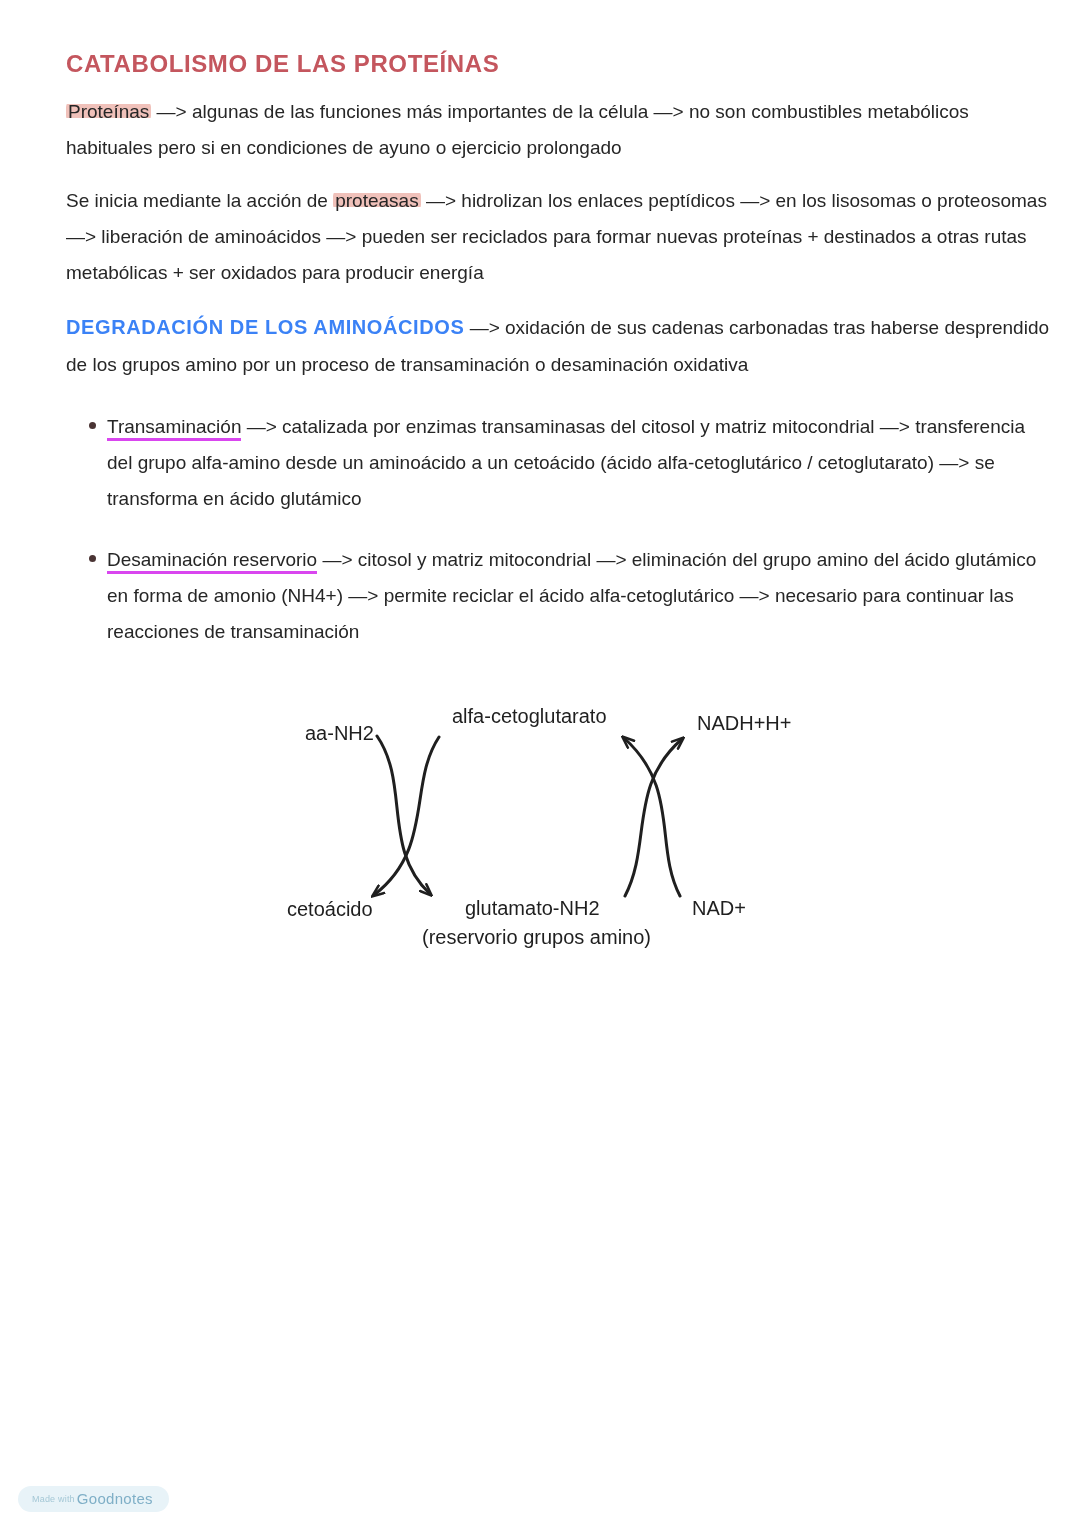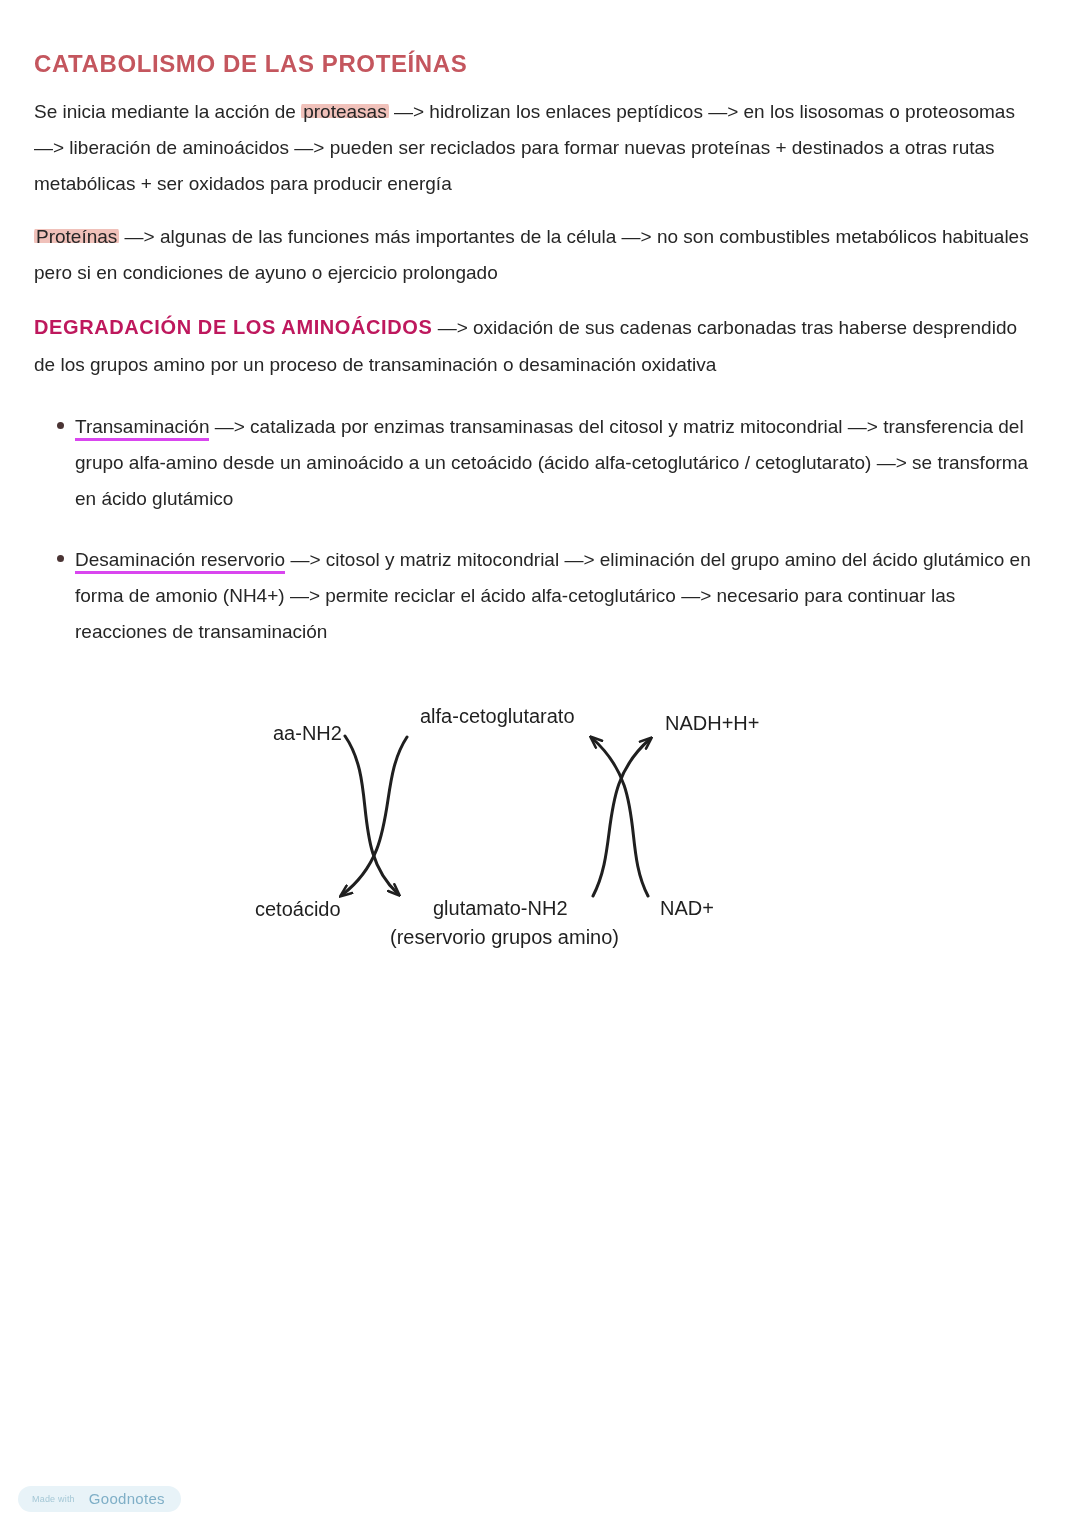--- a/index.html
+++ b/index.html
@@ -1,41 +1,41 @@
 <!DOCTYPE html>
 <html><head>
 <meta charset="utf-8">
 <style>
   html, body { margin:0; padding:0; background:#ffffff; }
   body {
     width:1080px; height:1528px; position:relative; overflow:hidden;
     font-family:"Liberation Sans", sans-serif; color:#262626;
   }
-  .page { padding:50px 28px 0 34px; }
+  .page { padding:50px 28px 0 34px;margin-left:32px; }
 
   h1.title {
     margin:0 0 16px 0;
     font-size:24px; font-weight:700; letter-spacing:0.6px;
     color:#c4565e;
   }
 
   p.body {
     margin:0 0 17px 0;
     font-size:19px; line-height:1.9;
     max-width:1004px;
   }
 
   .hl {
     background:linear-gradient(to bottom, transparent 16%, #f0c1ba 16%, #f0c1ba 82%, transparent 82%);
     border-radius:6px; padding:0 2px;
   }
 
   .section-block { margin-top:38px; margin-left:12px; }
   .red-heading {
-    color:#be185d; font-weight:700; font-size:20px; letter-spacing:0.6px;text-align:right;
+    color:#3b82f6; font-weight:700; font-size:20px; letter-spacing:0.6px;text-align:right;
   }
 
   ul.bullets { list-style:none; margin:26px 0 0 0; padding:0; }
   ul.bullets li {
     position:relative; padding-left:41px; margin-bottom:25px;
     font-size:19px; line-height:1.9; max-width:990px;
   }
   .dot {
     position:absolute; left:23px; top:13px;
     width:7px; height:7px; border-radius:50%; background:#4a3434;
@@ -48,35 +48,35 @@
     font-size:20px; fill:#1f1f1f;
   }
   svg.diagram path.curve {
     fill:none; stroke:#1f1f1f; stroke-width:3; stroke-linecap:round;
   }
 
   .badge {
     position:absolute; left:18px; top:1486px;
     background:#e8f3f8; border-radius:14px;
     padding:4px 16px 5px 14px;
-    display:flex; align-items:center; gap:14px;
+    display:flex; align-items:center; gap:2px;
   }
   .badge .made { font-size:9px;  color:#a5c8d6; letter-spacing:0.2px; }
   .badge .gn   { font-size:15px; color:#7fafc7; letter-spacing:0.3px;text-align:center; }
 </style>
 </head>
 <body>
 
 <div class="page">
 
   <h1 class="title">CATABOLISMO DE LAS PROTEÍNAS</h1>
 
+  <p class="body"><span class="hl">Proteínas</span><span> —&gt; algunas de las funciones más importantes de la célula —&gt; no son combustibles metabólicos habituales pero si en condiciones de ayuno o ejercicio prolongado</span></p>
+
   <p class="body"><span>Se inicia mediante la acción de </span><span class="hl">proteasas</span><span> —&gt; hidrolizan los enlaces peptídicos —&gt; en los lisosomas o proteosomas —&gt; liberación de aminoácidos —&gt; pueden ser reciclados para formar nuevas proteínas + destinados a otras rutas metabólicas + ser oxidados para producir energía</span></p>
-
-  <p class="body"><span class="hl">Proteínas</span><span> —&gt; algunas de las funciones más importantes de la célula —&gt; no son combustibles metabólicos habituales pero si en condiciones de ayuno o ejercicio prolongado</span></p>
 
   <p class="body section-block"><span class="red-heading">DEGRADACIÓN DE LOS AMINOÁCIDOS</span><span> —&gt; oxidación de sus cadenas carbonadas tras haberse desprendido de los grupos amino por un proceso de transaminación o desaminación oxidativa</span></p>
 
   <ul class="bullets">
     <li>
       <span class="dot"></span><span class="term">Transaminación</span><span> —&gt; catalizada por enzimas transaminasas del citosol y matriz mitocondrial —&gt; transferencia del grupo alfa-amino desde un aminoácido a un cetoácido (ácido alfa-cetoglutárico / cetoglutarato) —&gt; se transforma en ácido glutámico</span>
     </li>
     <li>
       <span class="dot"></span><span class="term">Desaminación reservorio</span><span> —&gt; citosol y matriz mitocondrial —&gt; eliminación del grupo amino del ácido glutámico en forma de amonio (NH4+) —&gt; permite reciclar el ácido alfa-cetoglutárico —&gt; necesario para continuar las reacciones de transaminación</span>
     </li>

